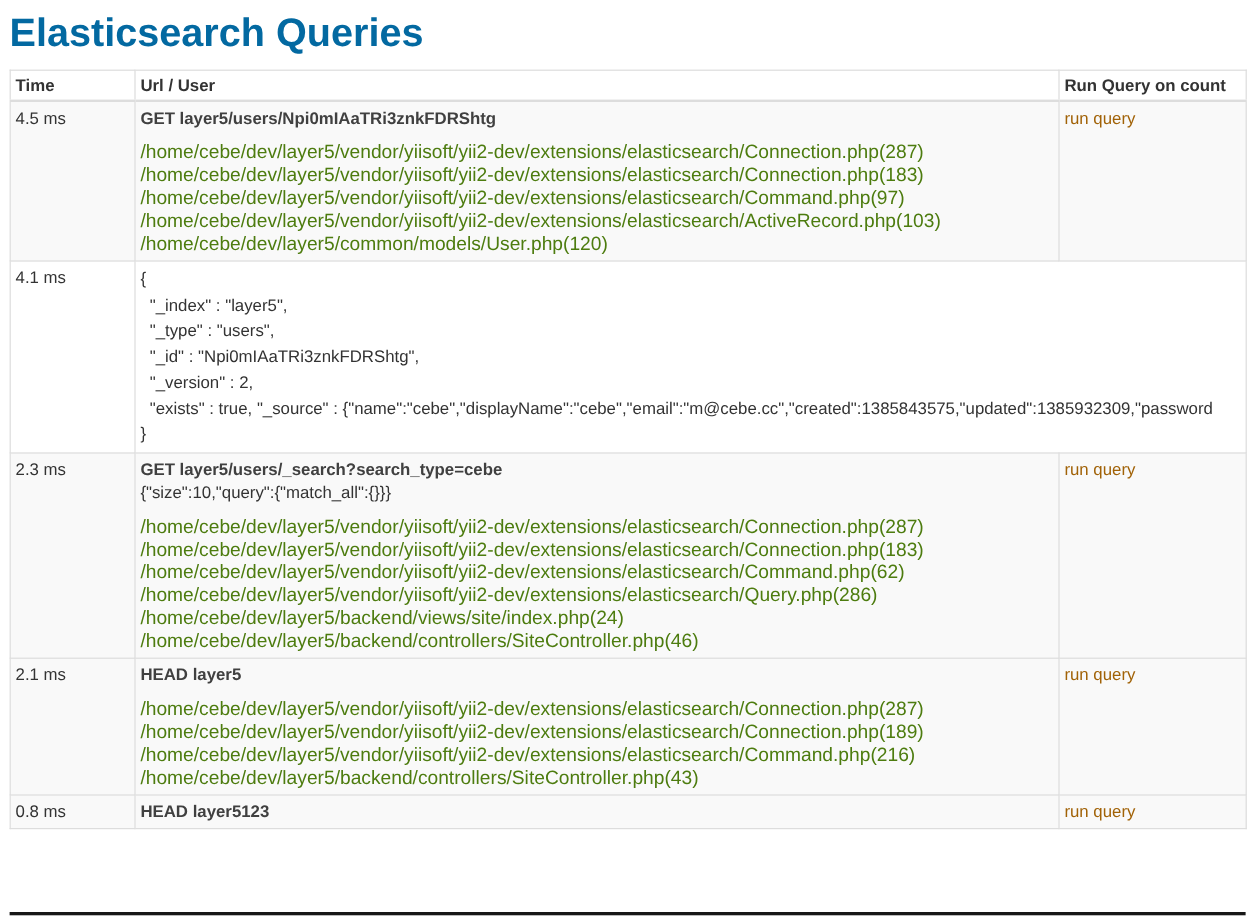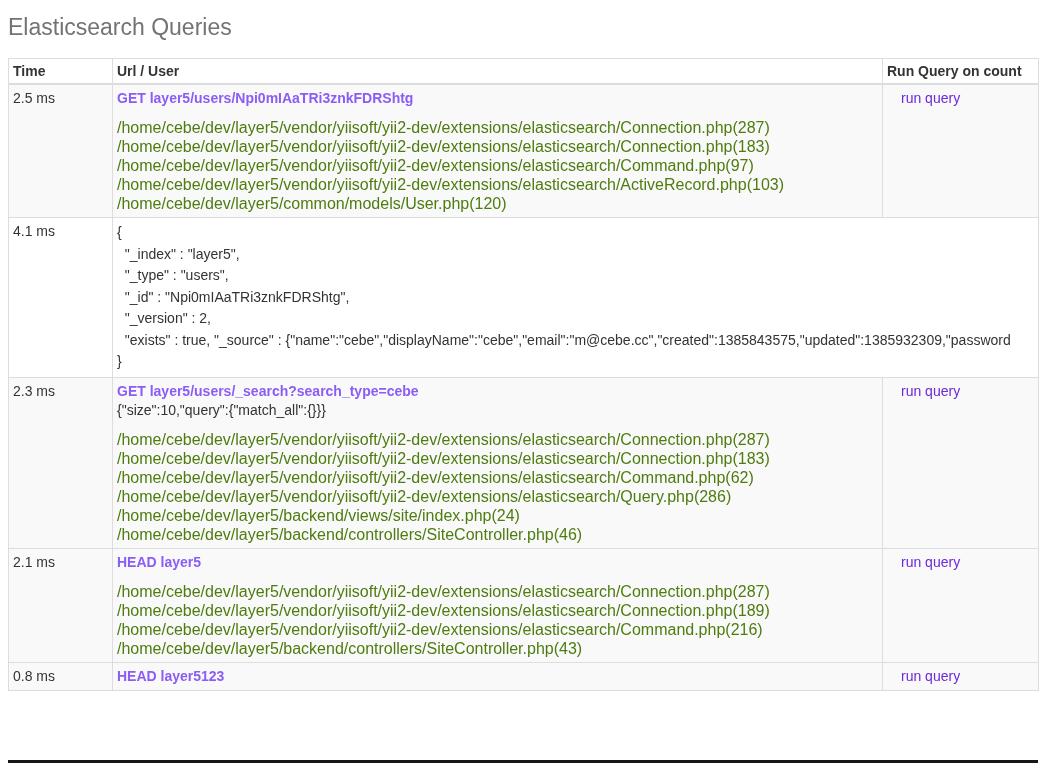--- a/index.html
+++ b/index.html
@@ -7,24 +7,24 @@
   body {
     width: 1048px; height: 763px; overflow: hidden; position: relative;
     padding: 8px;
     background: #ffffff;
     font-family: "Liberation Sans", sans-serif;
     font-size: 14px;
     color: #333333;
   }
   h1.page-title {
     margin: 0 0 12px 0;
-    font-size: 23px;
+    font-size: 33px;
     line-height: 38px;
-    font-weight: 400;
-    color: #737373;
+    font-weight: 700;
+    color: #0369a1;
   }
   table.queries-table {
     border-collapse: collapse;
     table-layout: fixed;
     width: 1030px;
   }
   .queries-table th, .queries-table td {
     border: 1px solid #dddddd;
     padding: 4px;
     vertical-align: top;
@@ -35,41 +35,40 @@
     border-bottom: 2px solid #dddddd;
     font-weight: bold;
     font-size: 14px;
     color: #333333;
   }
   .queries-table tr.stripe td { background: #f9f9f9; }
   .col-time { width: 104px; }
   .col-query { width: 770px; }
   .col-run { width: 156px; }
   .time-val { line-height: 19px; color: #333333; }
-  .q-title { font-weight: bold; line-height: 19px; color: #8b5cf6; }
+  .q-title { font-weight: bold; line-height: 19px; color: #404040; }
   .q-body { line-height: 19px; color: #333333; }
   .trace {
     margin-top: 10px;
     color: #4d7c0f;
     font-size: 16px;
     line-height: 19px;
     white-space: pre-line;
   }
   .result-json {
     white-space: pre;
     line-height: 21.5px;
     font-size: 14px;
     color: #333333;
   }
   a.run-link {
-    color: #6d28d9;
+    color: #a16207;
     text-decoration: none;
     cursor: pointer;
     line-height: 19px;
-    margin-left: 14px;
   }
   .label-success {
     display: inline-block;
     background: #5cb85c;
     color: #ffffff;
     font-size: 11px;
     font-weight: bold;
     line-height: 11px;
     padding: 4px 8px;
     border-radius: 3px;
@@ -98,21 +97,21 @@
     <tr>
       <th>Time</th>
       <th>Url / User</th>
       <th>Run Query on count</th>
     </tr>
   </thead>
   <tbody>
 
     <tr class="stripe">
       <td>
-        <span class="time-val">2.5 ms</span>
+        <span class="time-val">4.5 ms</span>
       </td>
       <td>
         <div class="q-title">GET layer5/users/Npi0mIAaTRi3znkFDRShtg</div>
         <div class="trace">/home/cebe/dev/layer5/vendor/yiisoft/yii2-dev/extensions/elasticsearch/Connection.php(287)
 /home/cebe/dev/layer5/vendor/yiisoft/yii2-dev/extensions/elasticsearch/Connection.php(183)
 /home/cebe/dev/layer5/vendor/yiisoft/yii2-dev/extensions/elasticsearch/Command.php(97)
 /home/cebe/dev/layer5/vendor/yiisoft/yii2-dev/extensions/elasticsearch/ActiveRecord.php(103)
 /home/cebe/dev/layer5/common/models/User.php(120)</div>
       </td>
       <td>

